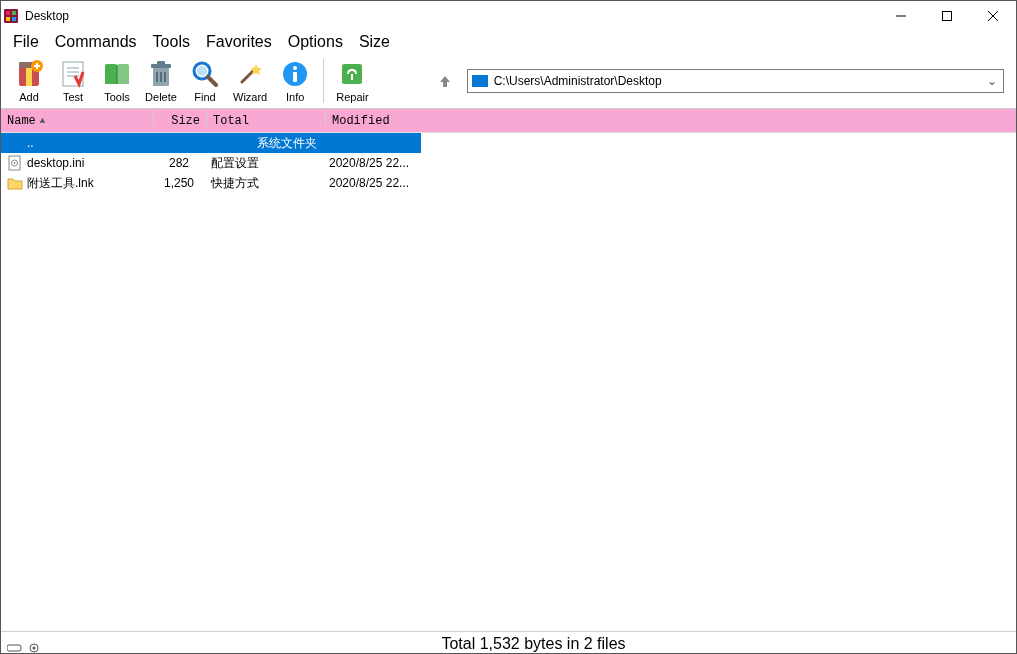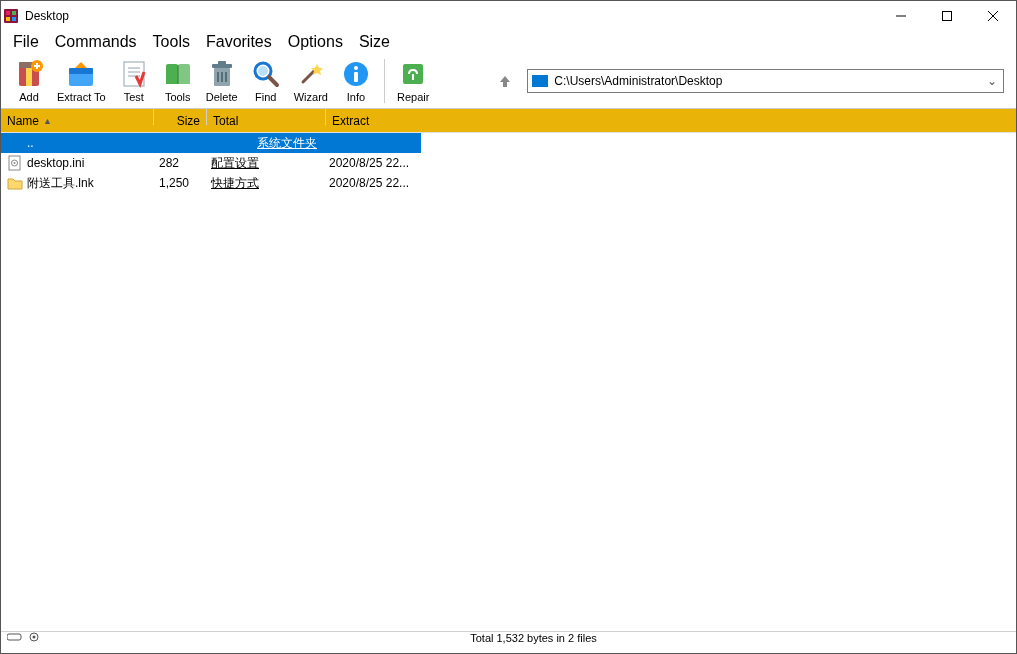--- a/index.html
+++ b/index.html
@@ -22,43 +22,43 @@
 .toolbtn .tlabel { font-size: 11px; margin-top: 1px; }
 .tsep { width: 1px; height: 44px; background: #ccc; margin: 0 6px; }
 
 .navarea { flex: 1; display: flex; align-items: center; margin-left: 60px; gap: 12px; }
 .uparrow { width: 20px; height: 20px; display: flex; align-items: center; justify-content: center; cursor: pointer; color: #888; }
 .pathbox { flex: 1; height: 24px; border: 1px solid #7a7a7a; display: flex; align-items: center; padding: 0 4px; font-size: 12px; margin-right: 6px; position: relative; }
 .pathbox .disk-icon { width: 16px; height: 12px; background: #0078d4; margin-right: 6px; }
 .pathbox .chev { position: absolute; right: 6px; color: #555; }
 
 
-.colheader { height: 24px; display: flex; align-items: flex-start; background: #eab308; border-bottom: 1px solid #e0e0e0; user-select: none; }
+.colheader { height: 24px; display: flex; align-items: flex-start; background: #f9a8d4; border-bottom: 1px solid #e0e0e0; user-select: none; font-family: Liberation Mono, monospace; }
 .colheader .col { padding: 0 6px; font-size: 12px; display: flex; align-items: center; height: 100%; }
 .colheader .sort { margin-left: 4px; font-size: 9px; color: #555; }
 .col-name { width: 152px; }
 .col-size { width: 52px; justify-content: flex-end; text-align: right; }
 .col-type { width: 118px; }
 .col-mod { flex: 1; }
 .colheader .sep { width: 1px; height: 16px; background: #d0d0d0; }
 
 
 .filelist { flex: 1; overflow: auto; background: #fff; }
 .row { height: 20px; display: flex; align-items: center; font-size: 12px; cursor: pointer; }
 .row .cell { padding: 0 6px; overflow: hidden; white-space: nowrap; text-overflow: ellipsis; }
 .row .c-name { width: 152px; display: flex; align-items: center; }
-.row .c-size { width: 52px; text-align: left; justify-content: flex-end; }
-.row .c-type { width: 118px; text-align: left; text-decoration: underline; }
+.row .c-size { width: 52px; text-align: center; justify-content: flex-end; }
+.row .c-type { width: 118px; text-align: left; }
 .row .c-mod { width: 100px; }
 .row .ficon { width: 16px; height: 16px; margin-right: 4px; flex-shrink: 0; }
 .row.selected { background: #0078d4; color: #fff; width: 420px; }
 .row.selected .c-type { text-align: center; flex: 1; }
 
 
-.statusbar { height: 22px; display: flex; align-items: flex-start; font-size: 11px; border-top: 1px solid #d0d0d0; }
+.statusbar { height: 22px; display: flex; align-items: flex-end; font-size: 16px; border-top: 1px solid #d0d0d0; }
 .statusbar .sicon { width: 50px; display: flex; align-items: center; justify-content: flex-start; padding-left: 6px; gap: 4px; }
 .statusbar .status-text { flex: 1; text-align: center; }
 
 svg { display: block; }
 </style>
 </head>
 <body>
 
 <div class="titlebar">
   <span class="app-icon">
@@ -108,30 +108,20 @@
         <circle cx="24" cy="8" r="6" fill="#ff9800"></circle>
         <line x1="24" y1="5" x2="24" y2="11" stroke="#fff" stroke-width="2"></line>
         <line x1="21" y1="8" x2="27" y2="8" stroke="#fff" stroke-width="2"></line>
       </svg>
     </span>
     <span class="tlabel">Add</span>
   </div>
   <div class="toolbtn">
     <span class="ticon">
       <svg width="32" height="32" viewBox="0 0 32 32">
-        <rect x="4" y="14" width="24" height="14" fill="#42a5f5" rx="2"></rect>
-        <rect x="4" y="10" width="24" height="6" fill="#1976d2" rx="1"></rect>
-        <path d="M16 4 L22 10 L10 10 Z" fill="#ff9800"></path>
-      </svg>
-    </span>
-    <span class="tlabel">Extract To</span>
-  </div>
-  <div class="toolbtn">
-    <span class="ticon">
-      <svg width="32" height="32" viewBox="0 0 32 32">
         <rect x="6" y="4" width="20" height="24" fill="#fff" stroke="#90a4ae" stroke-width="1"></rect>
         <line x1="10" y1="10" x2="22" y2="10" stroke="#90a4ae"></line>
         <line x1="10" y1="14" x2="22" y2="14" stroke="#90a4ae"></line>
         <line x1="10" y1="18" x2="22" y2="18" stroke="#90a4ae"></line>
         <path d="M18 18 L22 26 L26 14" fill="none" stroke="#e53935" stroke-width="3"></path>
       </svg>
     </span>
     <span class="tlabel">Test</span>
   </div>
   <div class="toolbtn">
@@ -215,21 +205,21 @@
 <div class="colheader">
   <div class="col col-name">
     <span>Name</span>
     <span class="sort">▲</span>
   </div>
   <div class="sep"></div>
   <div class="col col-size">Size</div>
   <div class="sep"></div>
   <div class="col col-type">Total</div>
   <div class="sep"></div>
-  <div class="col col-mod">Extract</div>
+  <div class="col col-mod">Modified</div>
 </div>
 
 <div class="filelist" id="filelist">
     <div class="row selected">
       <div class="cell c-name">
         <span class="ficon"></span>
         <span>..</span>
       </div>
       <div class="cell c-type">系统文件夹</div>
     </div>

